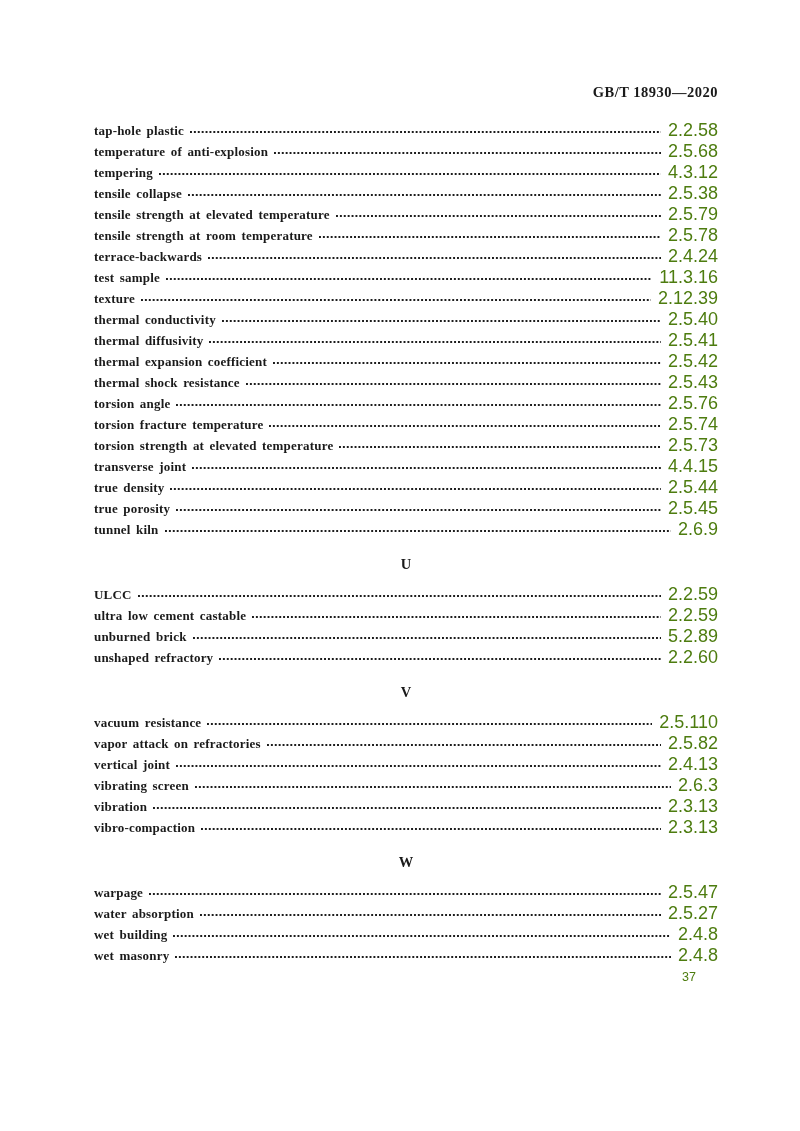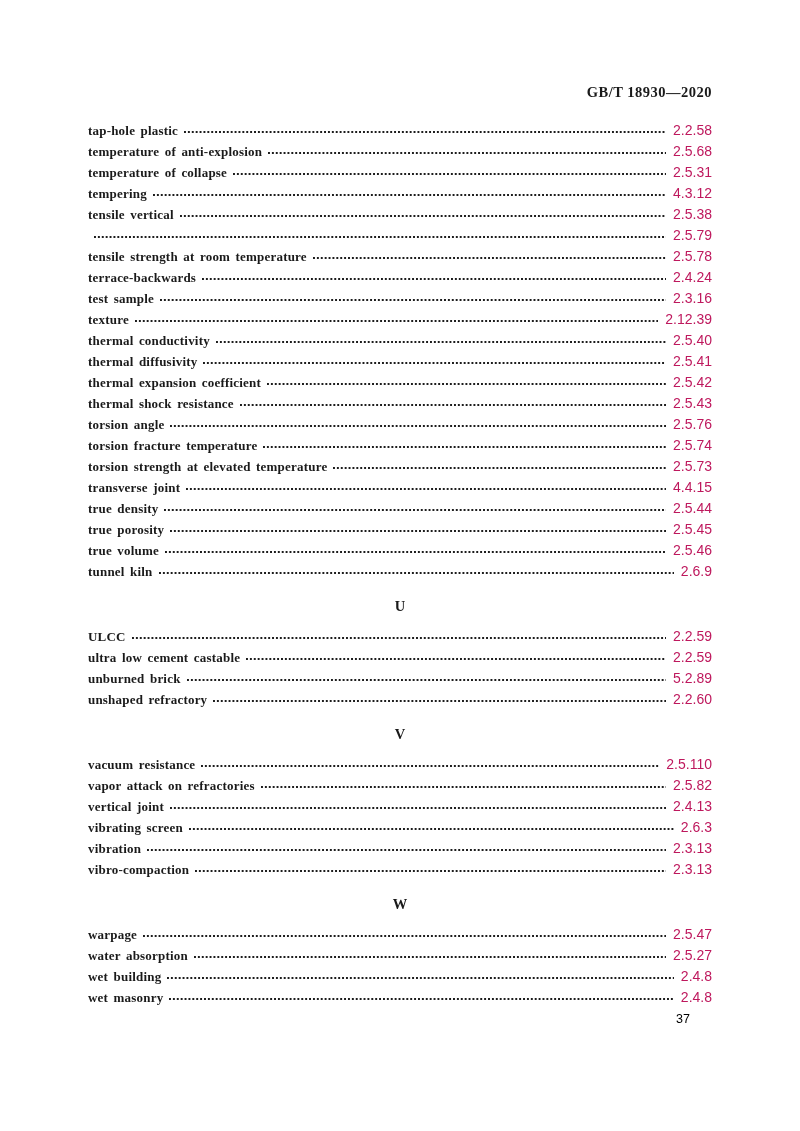--- a/index.html
+++ b/index.html
@@ -7,20 +7,21 @@
   body {
     width: 800px; height: 1131px;
     font-family: "Liberation Serif", serif;
     color: #1a1a1a;
     overflow: hidden;
   }
   .page {
     position: relative;
     width: 700px; height: 1131px;
     background: #ffffff;
+    padding-left: 6px;
   }
   .content {
     margin: 0 88px;
     width: 624px;
   }
   .doc-header {
     padding-top: 84px;
     text-align: right;
     font-size: 14.5px;
     font-weight: 700;
@@ -54,33 +55,33 @@
   .entry-leader {
     flex: 1;
     height: 21px;
     margin: 0 7px 0 6px;
     background-image: radial-gradient(circle at 1.1px 12px, #1c1c1c 0.95px, rgba(0,0,0,0) 1.25px);
     background-size: 3.9px 21px;
     background-repeat: repeat-x;
   }
   .entry-ref {
     font-family: "Liberation Sans", sans-serif;
-    font-size: 14px;
+    font-size: 18px;
     font-weight: 400;
     white-space: nowrap;
     line-height: 21px;
-    color: #be185d;
+    color: #4d7c0f;
   }
   .page-number {
     margin-top: 4px;
     text-align: right;
     padding-right: 22px;
     font-family: "Liberation Sans", sans-serif;
     font-size: 12.5px;
-    color: #000000;
+    color: #4d7c0f;
   }
 </style>
 </head>
 <body>
 
 <div class="page">
   <div class="content">
     <div class="doc-header">GB/T 18930—2020</div>
 
     <div class="index-list">
@@ -92,59 +93,55 @@
     <span class="entry-leader"></span>
     <span class="entry-ref">2.2.58</span>
   </div>
 
   <div class="entry-row">
     <span class="entry-term">temperature of anti-explosion</span>
     <span class="entry-leader"></span>
     <span class="entry-ref">2.5.68</span>
   </div>
 
-  <div class="entry-row">
-    <span class="entry-term">temperature of collapse</span>
-    <span class="entry-leader"></span>
-    <span class="entry-ref">2.5.31</span>
-  </div>
 
   <div class="entry-row">
     <span class="entry-term">tempering</span>
     <span class="entry-leader"></span>
     <span class="entry-ref">4.3.12</span>
   </div>
 
   <div class="entry-row">
-    <span class="entry-term">tensile vertical</span>
+    <span class="entry-term">tensile collapse</span>
     <span class="entry-leader"></span>
     <span class="entry-ref">2.5.38</span>
   </div>
 
   <div class="entry-row">
+    <span class="entry-term">tensile strength at elevated temperature</span>
     <span class="entry-leader"></span>
     <span class="entry-ref">2.5.79</span>
   </div>
 
   <div class="entry-row">
     <span class="entry-term">tensile strength at room temperature</span>
     <span class="entry-leader"></span>
     <span class="entry-ref">2.5.78</span>
   </div>
 
   <div class="entry-row">
     <span class="entry-term">terrace-backwards</span>
     <span class="entry-leader"></span>
     <span class="entry-ref">2.4.24</span>
   </div>
 
   <div class="entry-row">
     <span class="entry-term">test sample</span>
     <span class="entry-leader"></span>
-    <span class="entry-ref">2.3.16</span>
+    <span class="entry-ref">11.3.16</span>
   </div>
 
   <div class="entry-row">
     <span class="entry-term">texture</span>
     <span class="entry-leader"></span>
     <span class="entry-ref">2.12.39</span>
   </div>
 
   <div class="entry-row">
     <span class="entry-term">thermal conductivity</span>
@@ -200,25 +197,20 @@
     <span class="entry-leader"></span>
     <span class="entry-ref">2.5.44</span>
   </div>
 
   <div class="entry-row">
     <span class="entry-term">true porosity</span>
     <span class="entry-leader"></span>
     <span class="entry-ref">2.5.45</span>
   </div>
 
-  <div class="entry-row">
-    <span class="entry-term">true volume</span>
-    <span class="entry-leader"></span>
-    <span class="entry-ref">2.5.46</span>
-  </div>
 
   <div class="entry-row">
     <span class="entry-term">tunnel kiln</span>
     <span class="entry-leader"></span>
     <span class="entry-ref">2.6.9</span>
   </div>
 </div>
   </div>
 
   <div class="section">

